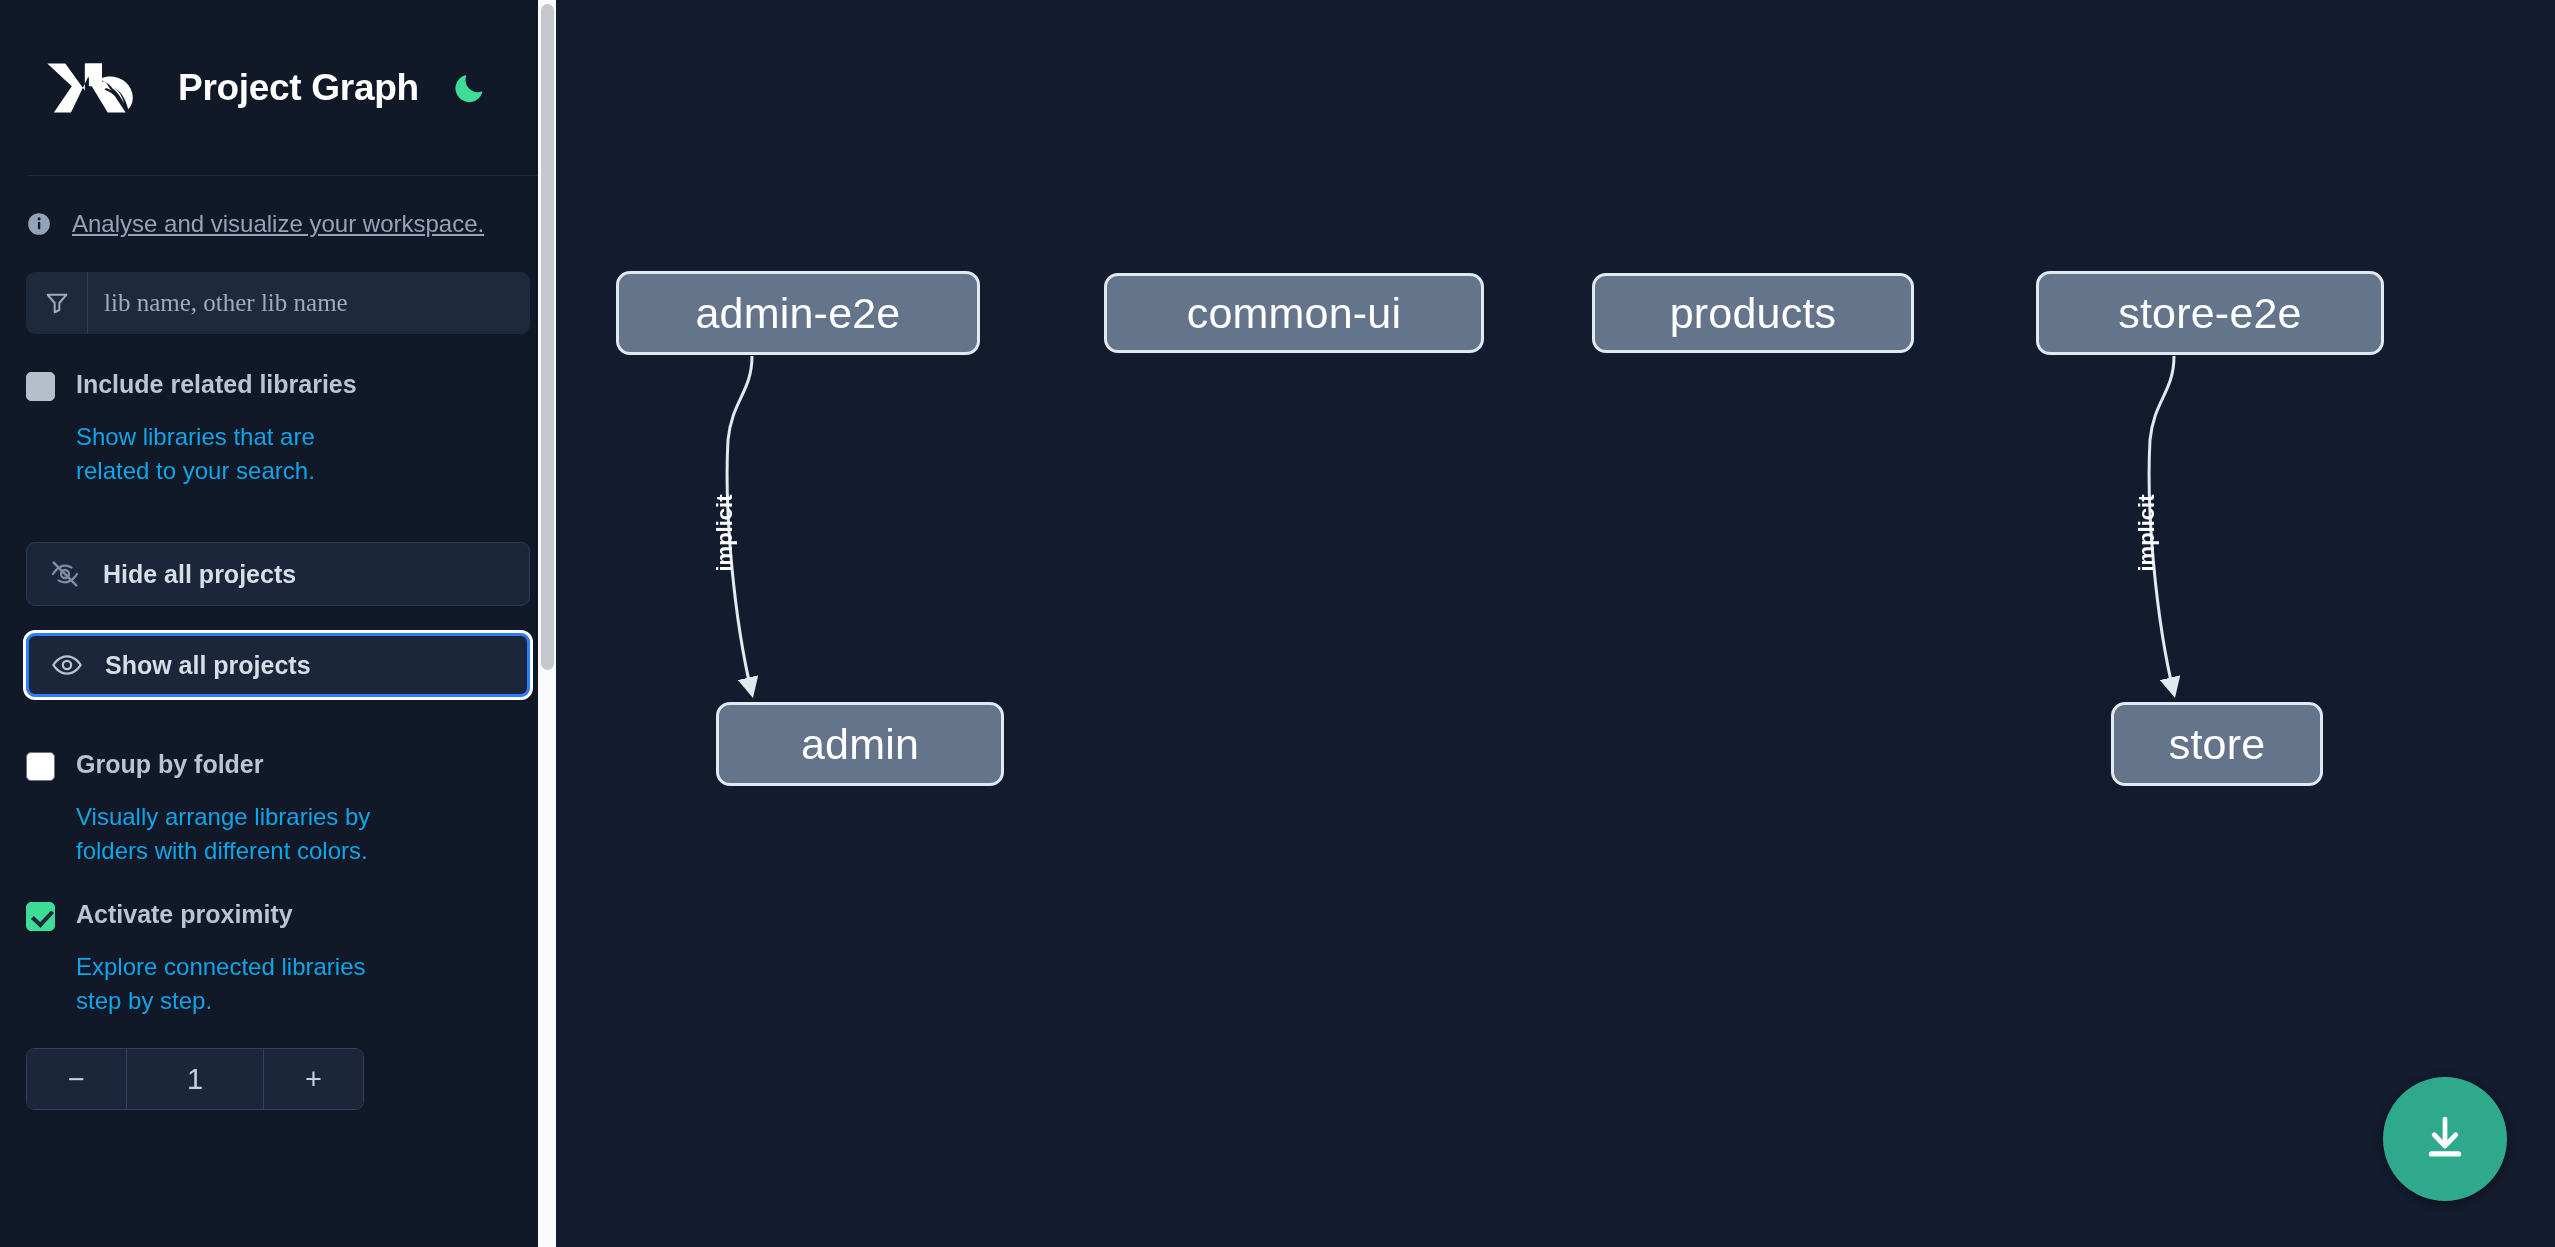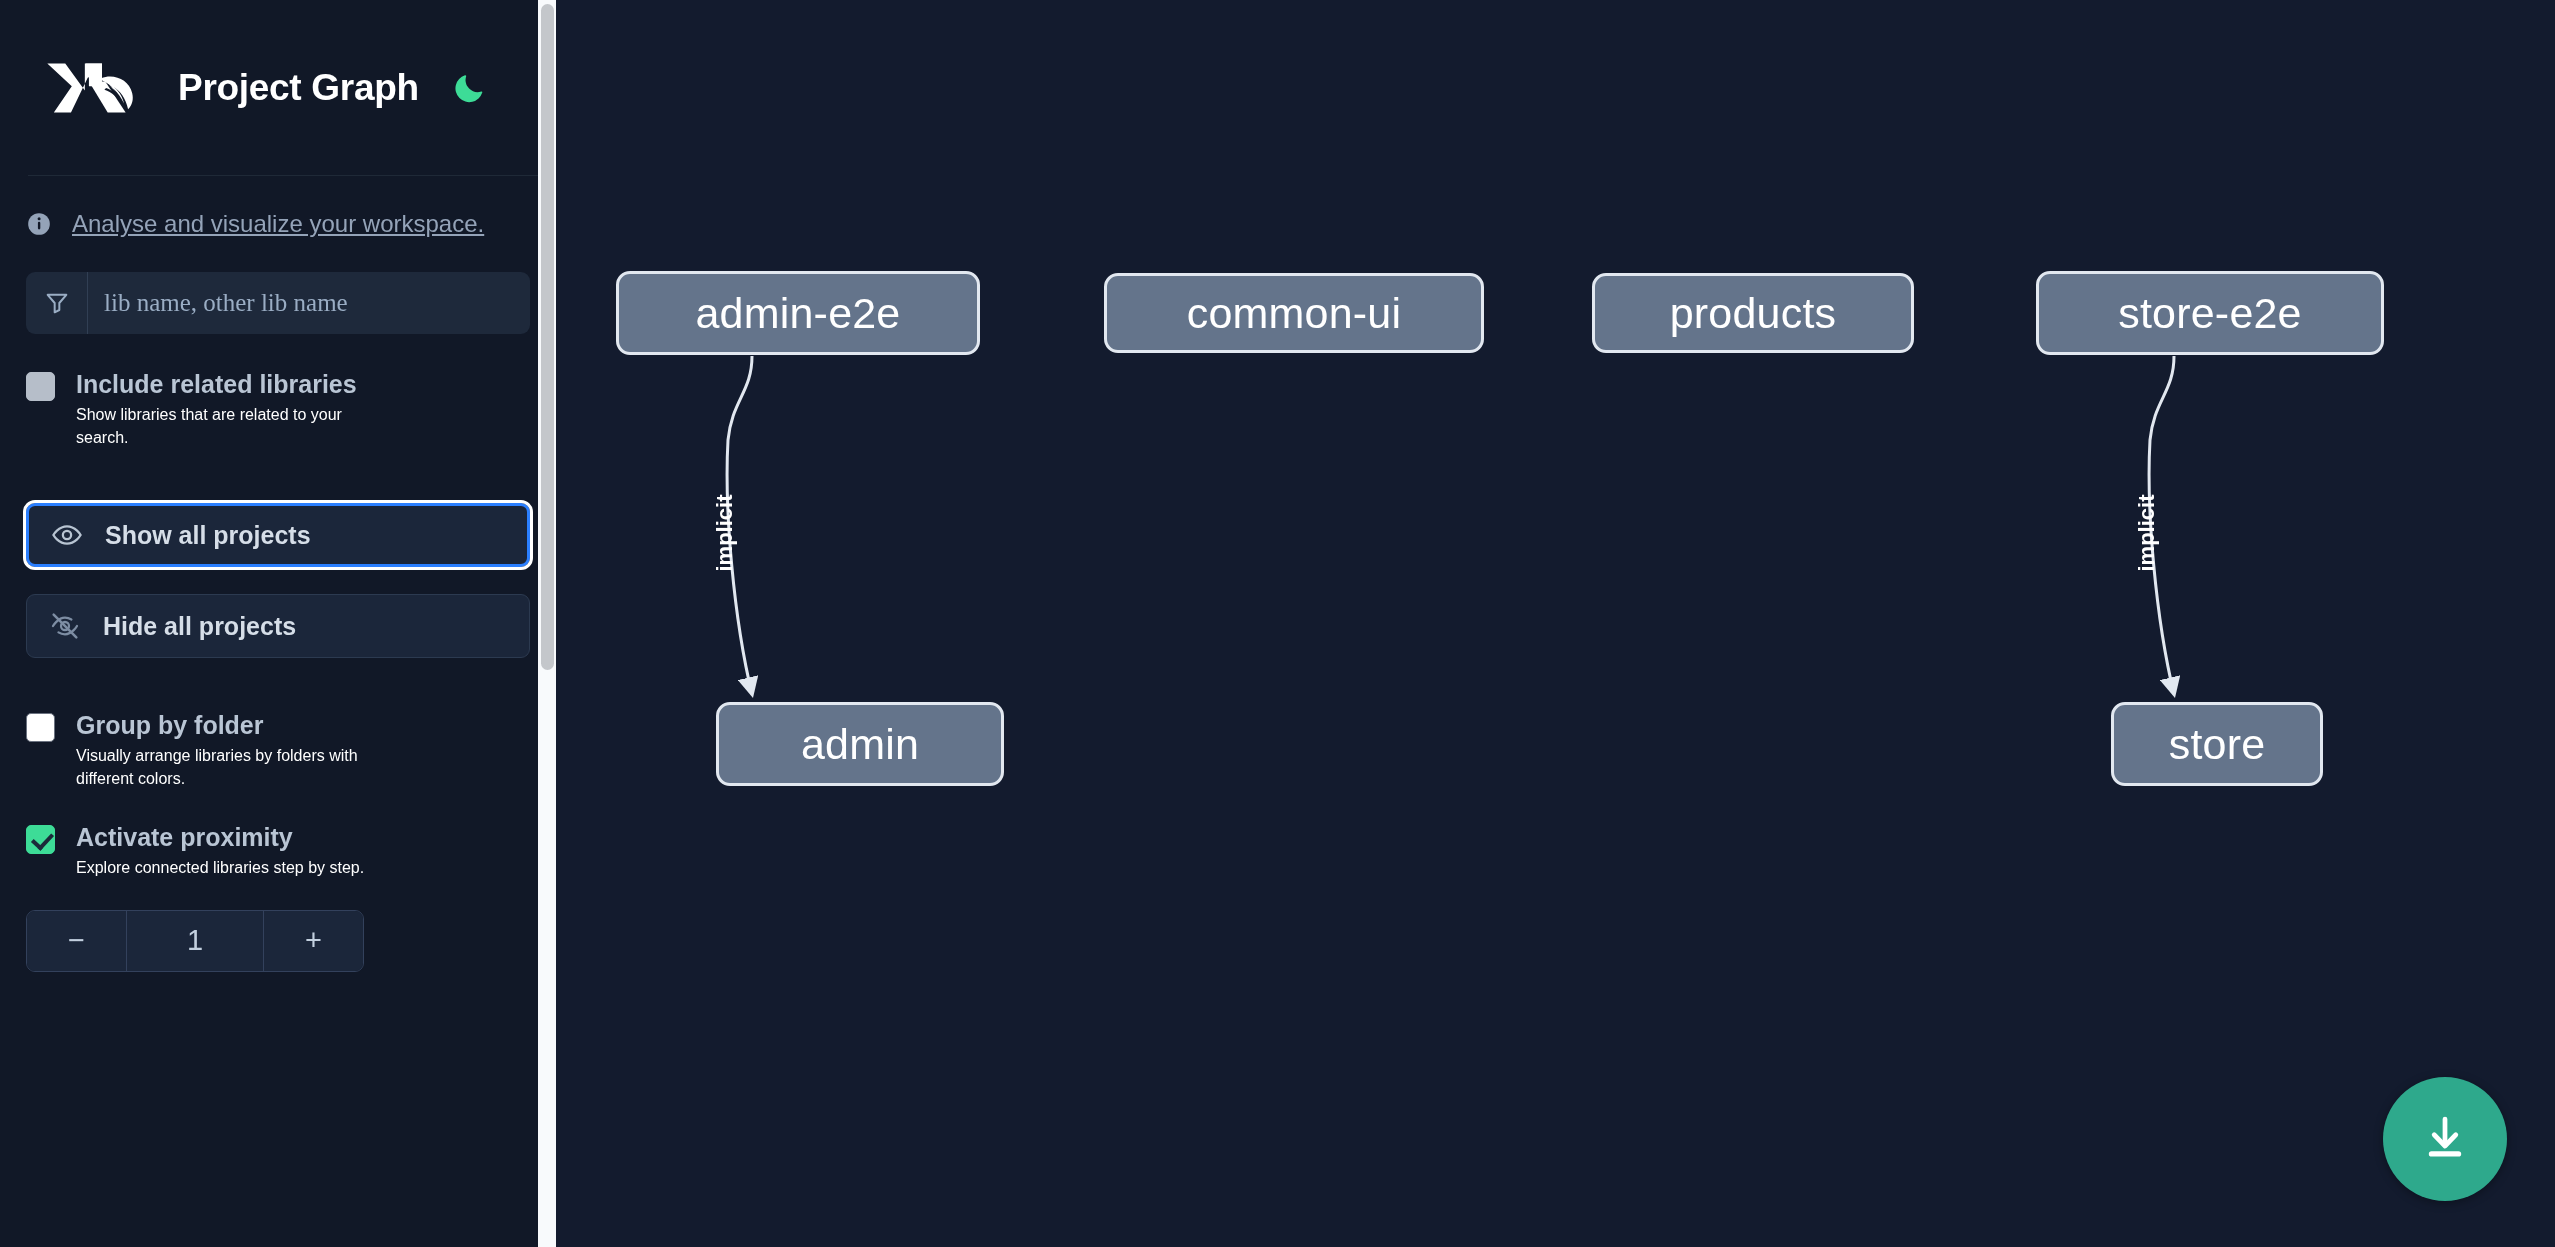--- a/index.html
+++ b/index.html
@@ -92,22 +92,22 @@
     width: 9px; height: 16px;
     border: solid #1b2a3a; border-width: 0 4px 4px 0;
     transform: rotate(43deg);
   }
   .chk-text { margin-left: 21px; }
   .chk-label {
     font-size: 25px; font-weight: 700; color: #b9c5d4;
     line-height: 1.32; white-space: nowrap;
   }
   .chk-desc {
-    font-size: 16px; color: #ffffff;
-    line-height: 1.42; margin-top: 3px; max-width: 300px;
+    font-size: 24px; color: #0ea5e9;
+    line-height: 1.42; margin-top: 19px; max-width: 300px;
   }
 
   
   .act-btn {
     display: flex; align-items: center;
     height: 64px;
     background: #1b263a;
     border: 1px solid #2c3a50;
     border-radius: 9px;
     padding: 0 22px;
@@ -247,39 +247,39 @@
       <div class="chk-group">
         <span class="chk-box disabled"></span>
         <span class="chk-text">
           <span class="chk-label">Include related libraries</span>
           <span class="chk-desc" style="display:block">Show libraries that are related to your search.</span>
         </span>
       </div>
 
       <div class="spacer-lg"></div>
 
-      <div class="act-btn focused">
-        <span class="btn-ico">
-          <svg width="32" height="32" viewBox="0 0 24 24" aria-hidden="true">
-            <path d="M1.8 12S5.5 5.5 12 5.5 22.2 12 22.2 12 18.5 18.5 12 18.5 1.8 12 1.8 12z" fill="none" stroke="#b8c4d2" stroke-width="1.7"></path>
-            <circle cx="12" cy="12" r="3.1" fill="none" stroke="#b8c4d2" stroke-width="1.7"></circle>
-          </svg>
-        </span>
-        <span class="btn-lbl">Show all projects</span>
-      </div>
-
       <div class="act-btn">
         <span class="btn-ico">
           <svg width="32" height="32" viewBox="0 0 24 24" aria-hidden="true">
             <path d="M3 12s3.6-6.2 9-6.2c1.8 0 3.4.5 4.8 1.3M21 12s-3.6 6.2-9 6.2c-1.9 0-3.5-.5-4.9-1.4" fill="none" stroke="#7d8da3" stroke-width="1.7" stroke-linecap="round"></path>
             <circle cx="12" cy="12" r="3" fill="none" stroke="#7d8da3" stroke-width="1.7"></circle>
             <line x1="3.5" y1="3.5" x2="20.5" y2="20.5" stroke="#7d8da3" stroke-width="1.9" stroke-linecap="round"></line>
           </svg>
         </span>
         <span class="btn-lbl">Hide all projects</span>
+      </div>
+
+      <div class="act-btn focused">
+        <span class="btn-ico">
+          <svg width="32" height="32" viewBox="0 0 24 24" aria-hidden="true">
+            <path d="M1.8 12S5.5 5.5 12 5.5 22.2 12 22.2 12 18.5 18.5 12 18.5 1.8 12 1.8 12z" fill="none" stroke="#b8c4d2" stroke-width="1.7"></path>
+            <circle cx="12" cy="12" r="3.1" fill="none" stroke="#b8c4d2" stroke-width="1.7"></circle>
+          </svg>
+        </span>
+        <span class="btn-lbl">Show all projects</span>
       </div>
 
       <div class="spacer-lg"></div>
 
       <div class="chk-group">
         <span class="chk-box unchecked"></span>
         <span class="chk-text">
           <span class="chk-label">Group by folder</span>
           <span class="chk-desc" style="display:block">Visually arrange libraries by folders with different colors.</span>
         </span>

